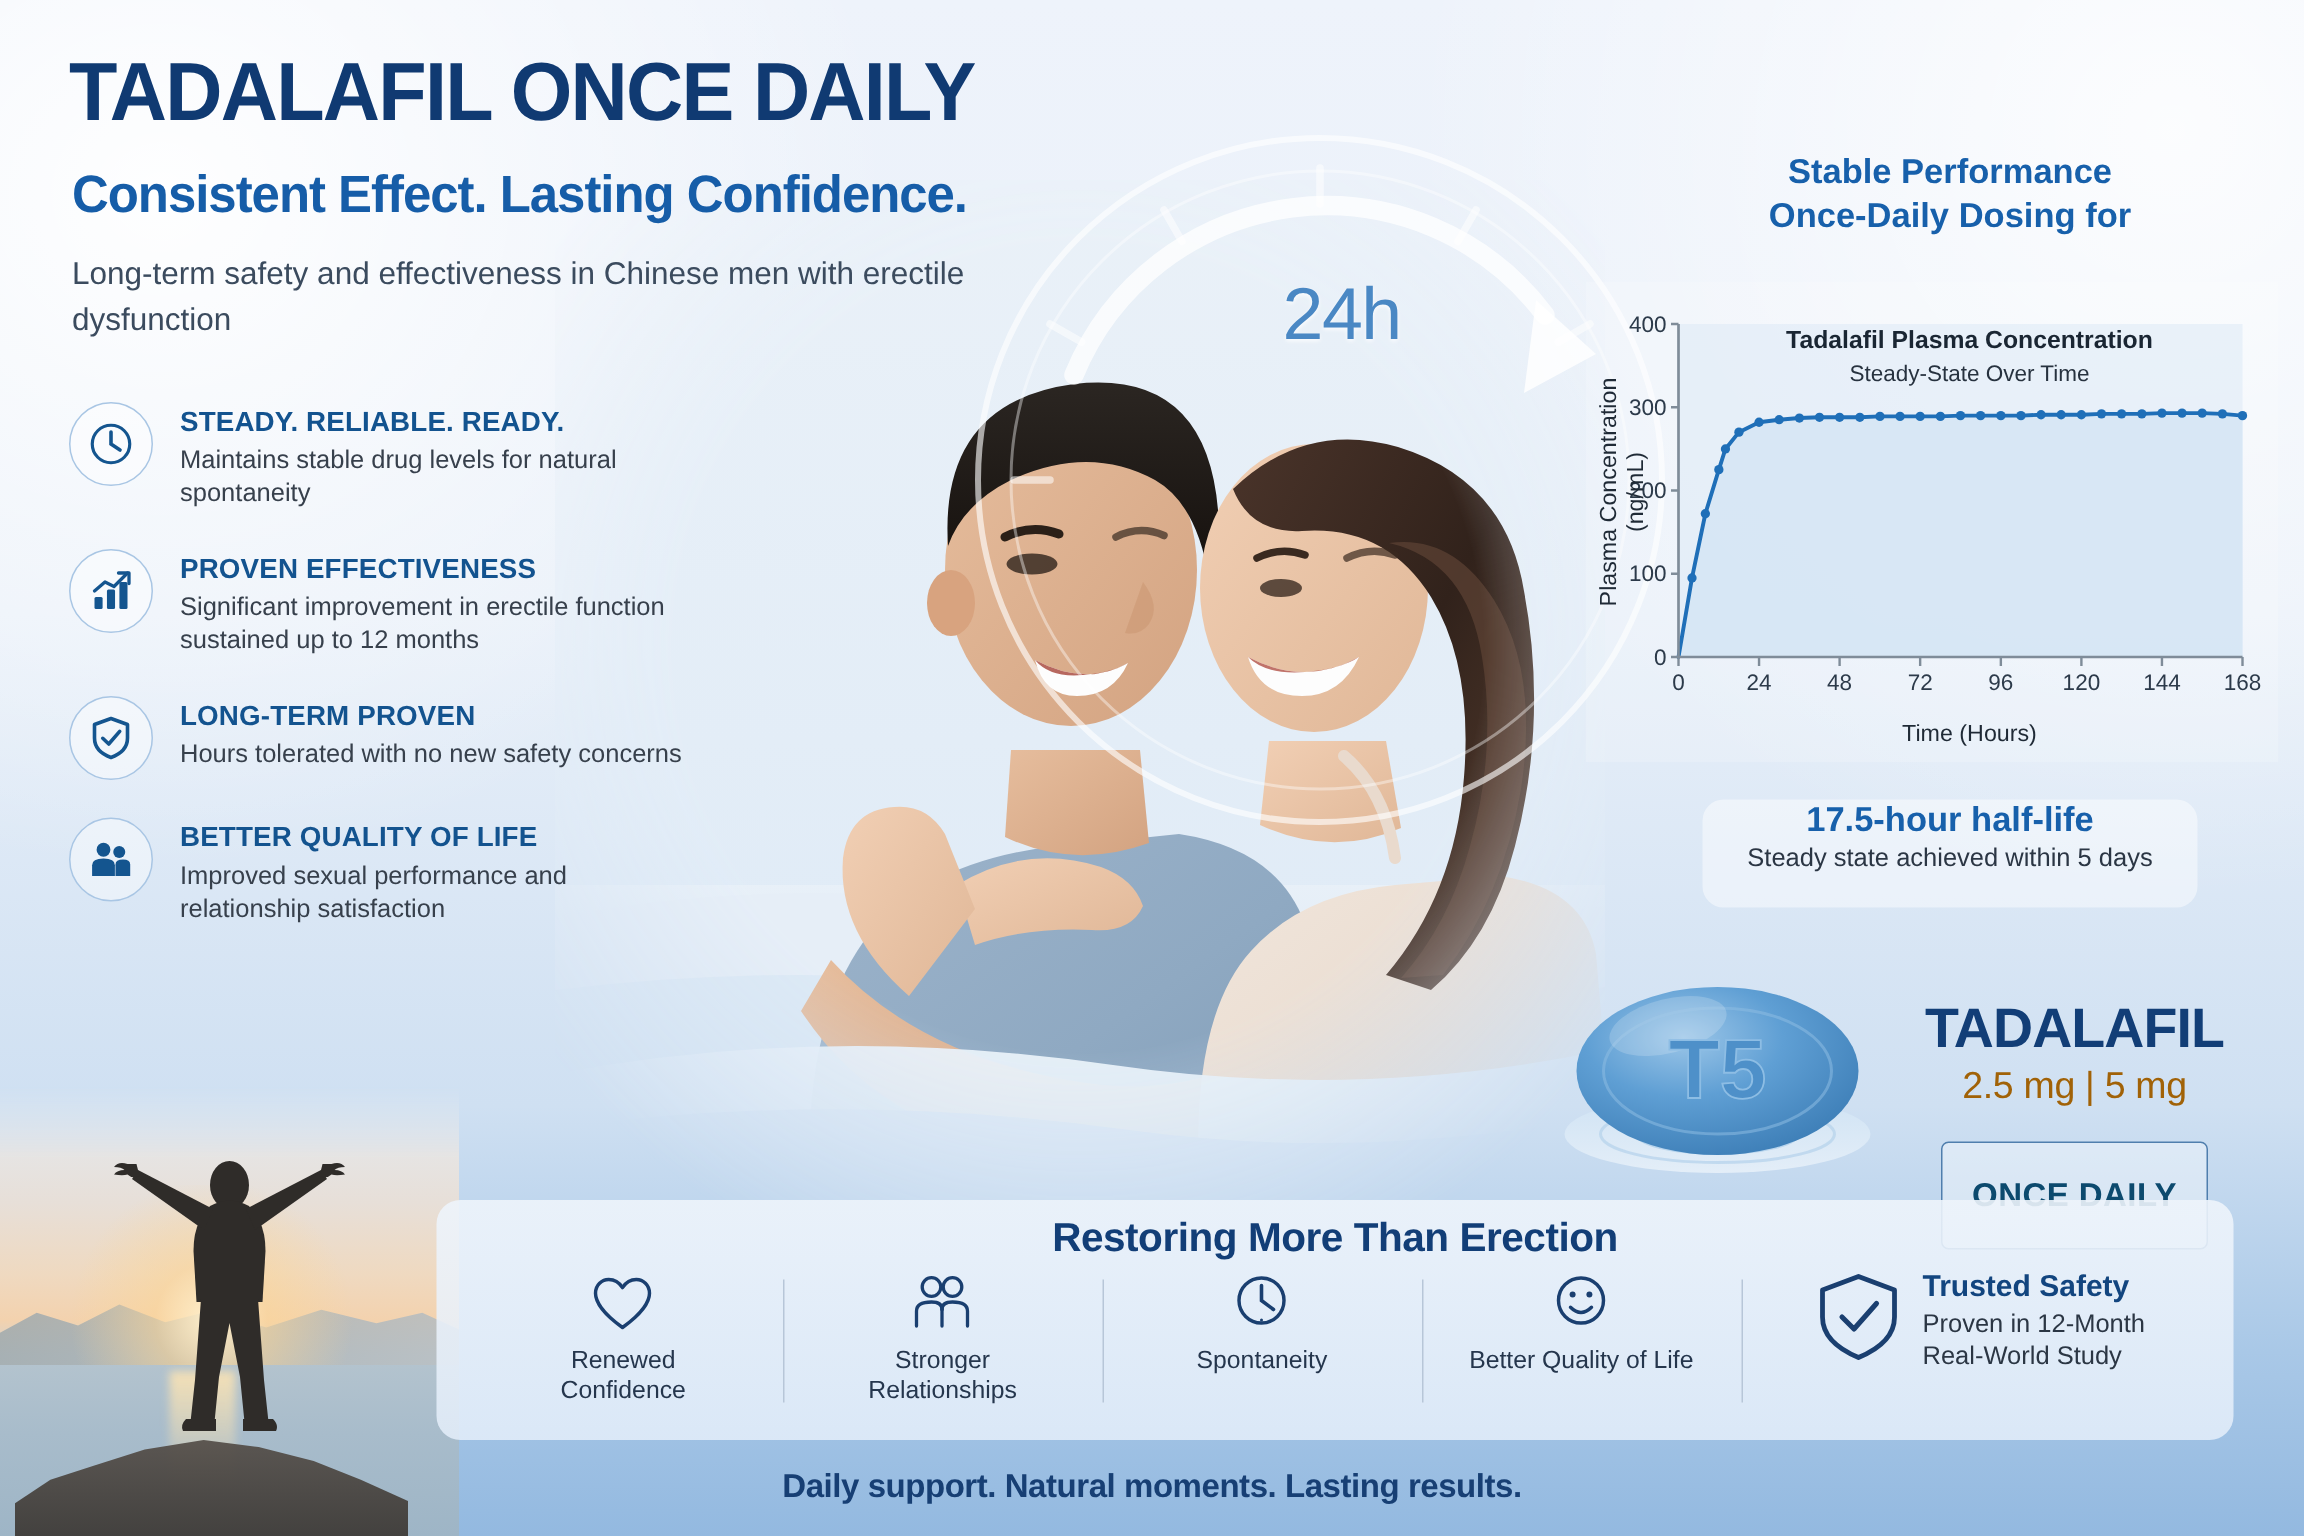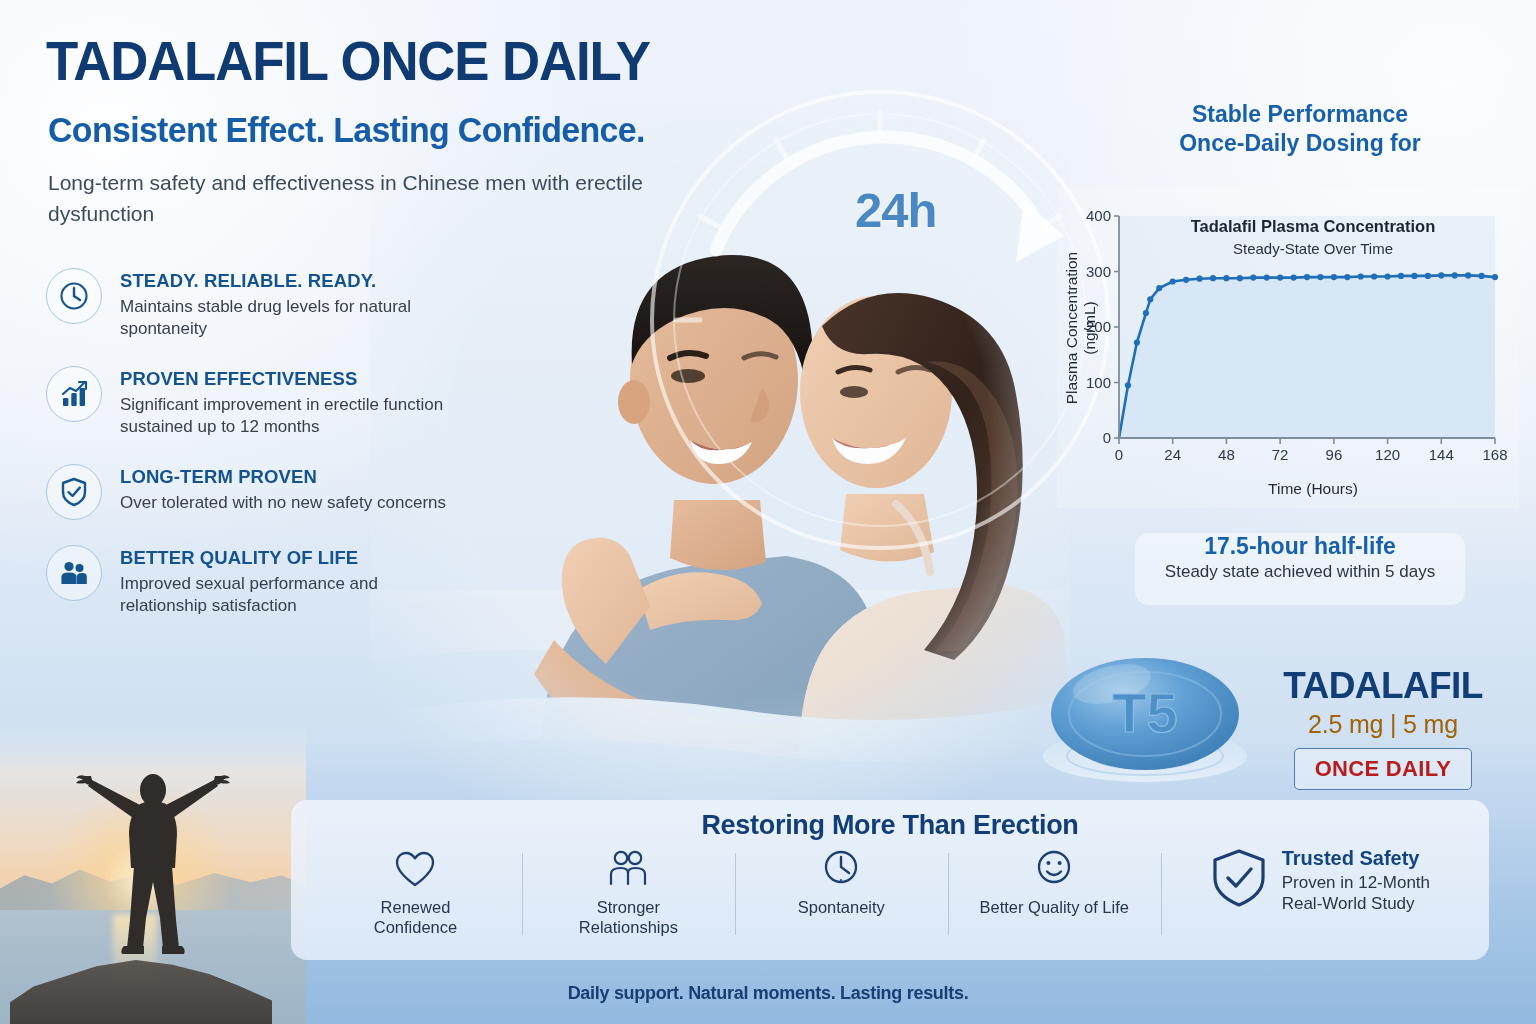--- a/index.html
+++ b/index.html
@@ -79,21 +79,21 @@
   .couple svg{ display:block; width:100%; height:100%; }
 
   
   .clockring{
     position:absolute; left:620px; top:60px; width:520px; height:520px;
     pointer-events:none;
   }
   .clockring svg{ width:100%; height:100%; display:block; }
   .badge24{
     position:absolute; left:855px; top:182px;
-    font-size:49px; font-weight:700; color:#4a88c4;
+    font-size:49px; font-weight:400; color:#4a88c4;
     letter-spacing:-1px;
     text-shadow:0 1px 3px rgba(255,255,255,.85);
   }
 
   
   .title{
     position:absolute; left:46px; top:33px;
     font-size:55px; font-weight:700; color:#103a72;
     letter-spacing:-1.2px; line-height:1.02;
     transform:scaleX(.96); transform-origin:left center;
@@ -155,23 +155,23 @@
   .product{
     position:absolute; left:1258px; top:665px; width:250px; text-align:center;
   }
   .product .p-name{
     font-size:37px; font-weight:700; color:#123e77; letter-spacing:-.6px;
   }
   .product .p-dose{
     font-size:25px; color:#a16207; margin-top:3px; letter-spacing:-.2px;
   }
   .product .p-once{
-    display:inline-block; margin-top:9px; padding:7px 20px;
+    display:inline-block; margin-top:22px; padding:22px 20px;
     border:1.8px solid #4f7ead; border-radius:5px;
-    font-size:22px; font-weight:700; color:#b91c1c; letter-spacing:.3px;
+    font-size:22px; font-weight:700; color:#0c4a6e; letter-spacing:.3px;
     background:rgba(255,255,255,.38);
   }
 
   
   .benefits{
     position:absolute; left:291px; top:800px; width:1198px; height:160px;
     background:linear-gradient(180deg,rgba(238,244,251,.90),rgba(228,238,250,.86));
     border-radius:16px;
   }
   .ben-title{
@@ -199,21 +199,21 @@
     content:""; position:absolute; left:0; top:6px; width:1px; height:82px;
     background:#b7c6d8;
   }
   .ben-trust svg{ width:58px; height:62px; flex:0 0 auto; }
   .bt-txt .bt-h{ font-size:20px; font-weight:700; color:#12457f; margin-bottom:2px;}
   .bt-txt .bt-b{ font-size:17px; color:#2b3644; line-height:1.26; }
 
   
   .tagline{
     position:absolute; left:0; right:0; bottom:20px; text-align:center;
-    font-size:18px; font-weight:700; color:#173f74; letter-spacing:-.3px;
+    font-size:22px; font-weight:700; color:#173f74; letter-spacing:-.3px;
   }
 </style>
 </head>
 <body>
 
 <div class="bg-base"></div>
 <div class="bg-glow-left"></div>
 <div class="bg-glow-right"></div>
 
 <div class="sunset">
@@ -381,21 +381,21 @@
 
   <div class="feat">
     <div class="feat-ic">
       <svg viewBox="0 0 32 32">
         <path d="M16 3 L27 7 V16 q0 9 -11 13 Q5 25 5 16 V7 z" fill="none" stroke="#14558f" stroke-width="2.4" stroke-linejoin="round"></path>
         <path d="M10.5 16.2 L14.5 20 L21.8 11.6" fill="none" stroke="#14558f" stroke-width="2.4" stroke-linecap="round" stroke-linejoin="round"></path>
       </svg>
     </div>
     <div class="feat-tx">
       <div class="feat-h">LONG-TERM PROVEN</div>
-      <div class="feat-b">Over tolerated with no new safety concerns</div>
+      <div class="feat-b">Hours tolerated with no new safety concerns</div>
     </div>
   </div>
 
   <div class="feat">
     <div class="feat-ic">
       <svg viewBox="0 0 32 32" fill="#14558f">
         <circle cx="11" cy="9.5" r="4.6"></circle>
         <circle cx="21.5" cy="11" r="4"></circle>
         <path d="M3.4 27 v-7.2 q0 -4.4 7.6 -4.4 q7.6 0 7.6 4.4 V27 z"></path>
         <path d="M19 27 v-7.6 q0 -3.4 5 -3.4 q4.8 0 4.8 3.4 V27 z"></path>

